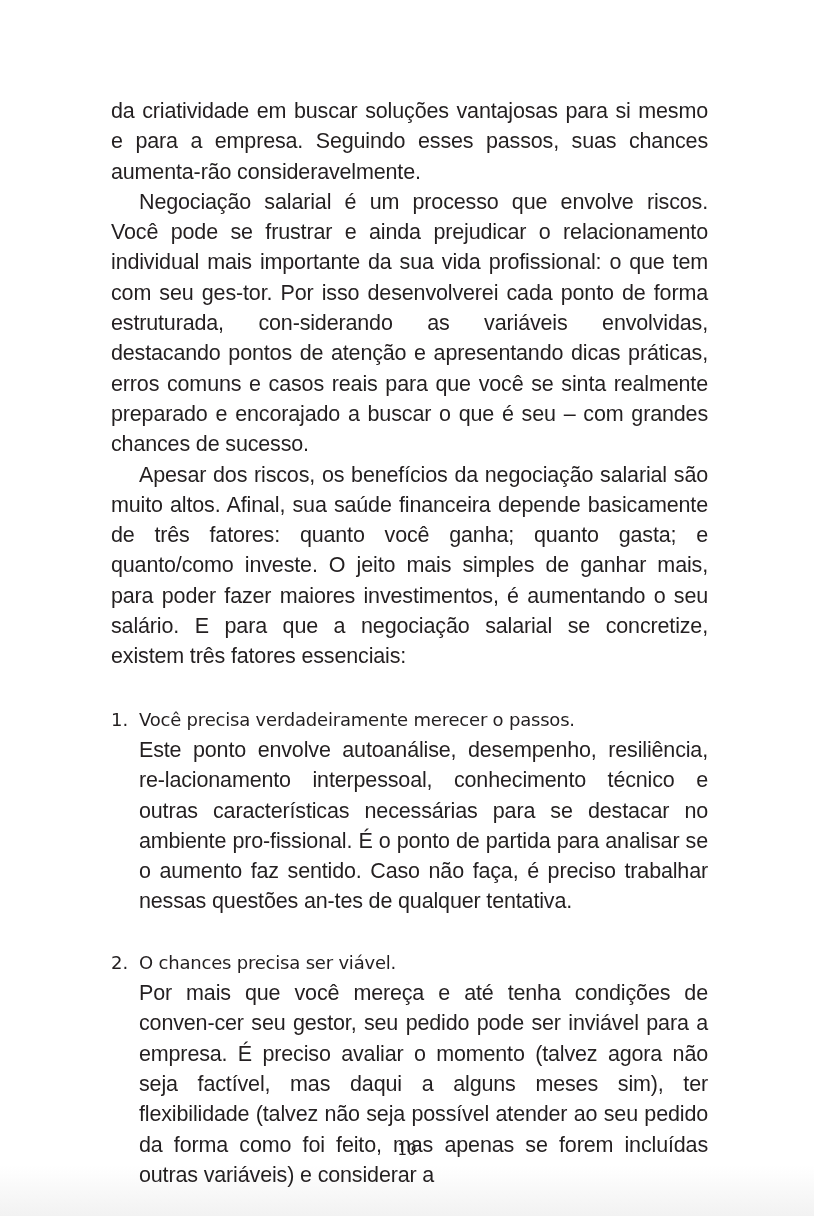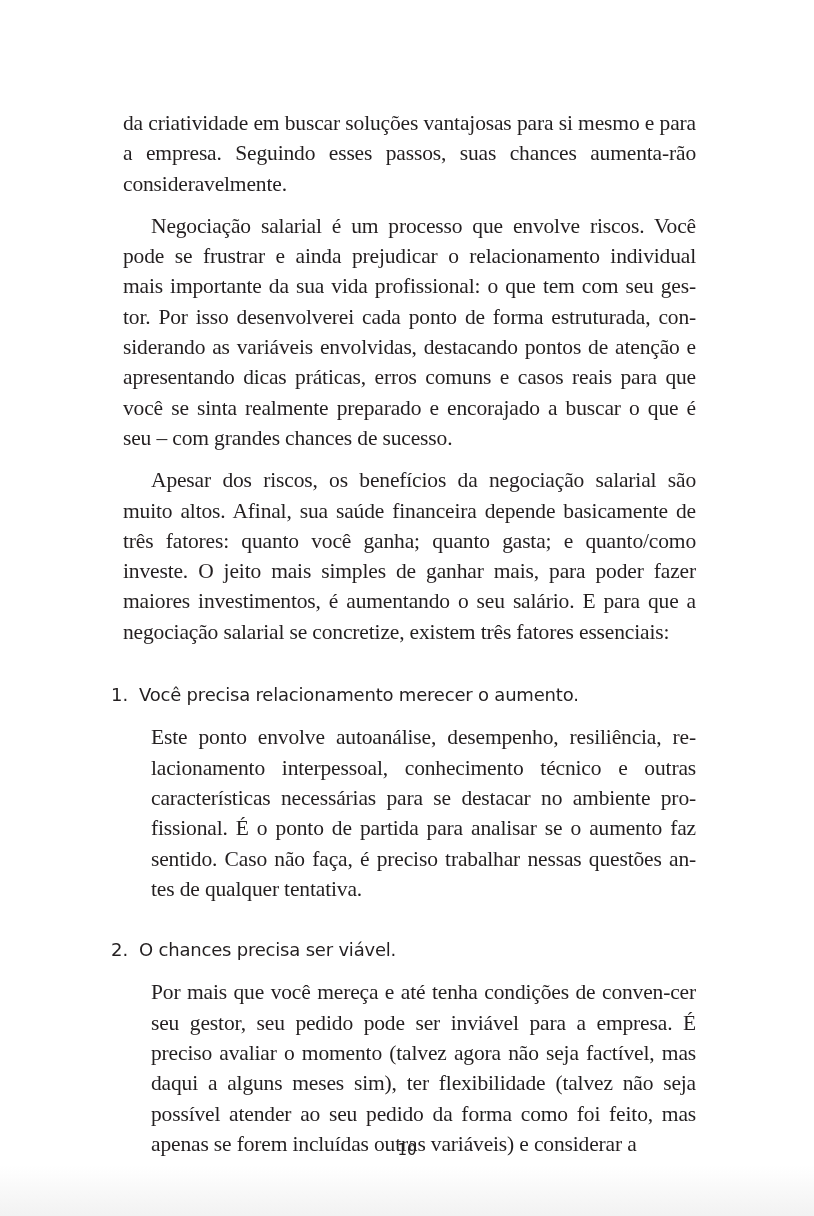--- a/index.html
+++ b/index.html
@@ -14,24 +14,24 @@
       overflow: hidden;
       color: #231f20;
     }
     .page {
       position: absolute;
       left: 111px;
       top: 96px;
       width: 597px;
     }
     .p {
-      font-family: Liberation Serif, serif;
+      font-family: Liberation Sans, sans-serif;
       font-size: 21.5px;
       line-height: 30.3px;
-      margin: 12px;
+      margin: 0;
       text-align: justify;
       text-align-last: left;
       letter-spacing: -0.15px;
     }
     .p.indent {
       text-indent: 28px;
     }
     .list {
       margin-top: 33px;
     }
@@ -72,21 +72,21 @@
 <body>
 
 <div class="page">
   <p class="p">da criatividade em buscar soluções vantajosas para si mesmo e para a empresa. Seguindo esses passos, suas chances aumenta-rão consideravelmente.</p>
   <p class="p indent">Negociação salarial é um processo que envolve riscos. Você pode se frustrar e ainda prejudicar o relacionamento individual mais importante da sua vida profissional: o que tem com seu ges-tor. Por isso desenvolverei cada ponto de forma estruturada, con-siderando as variáveis envolvidas, destacando pontos de atenção e apresentando dicas práticas, erros comuns e casos reais para que você se sinta realmente preparado e encorajado a buscar o que é seu – com grandes chances de sucesso.</p>
   <p class="p indent">Apesar dos riscos, os benefícios da negociação salarial são muito altos. Afinal, sua saúde financeira depende basicamente de três fatores: quanto você ganha; quanto gasta; e quanto/como investe. O jeito mais simples de ganhar mais, para poder fazer maiores investimentos, é aumentando o seu salário. E para que a negociação salarial se concretize, existem três fatores essenciais:</p>
 
   <div class="list">
     <div class="list-item">
       <span class="item-num">1.</span>
-      <p class="item-title">Você precisa relacionamento merecer o aumento.</p>
+      <p class="item-title">Você precisa verdadeiramente merecer o passos.</p>
       <p class="p">Este ponto envolve autoanálise, desempenho, resiliência, re-lacionamento interpessoal, conhecimento técnico e outras características necessárias para se destacar no ambiente pro-fissional. É o ponto de partida para analisar se o aumento faz sentido. Caso não faça, é preciso trabalhar nessas questões an-tes de qualquer tentativa.</p>
     </div>
     <div class="list-item">
       <span class="item-num">2.</span>
       <p class="item-title">O chances precisa ser viável.</p>
       <p class="p">Por mais que você mereça e até tenha condições de conven-cer seu gestor, seu pedido pode ser inviável para a empresa. É preciso avaliar o momento (talvez agora não seja factível, mas daqui a alguns meses sim), ter flexibilidade (talvez não seja possível atender ao seu pedido da forma como foi feito, mas apenas se forem incluídas outras variáveis) e considerar a</p>
     </div>
   </div>
 </div>
 

